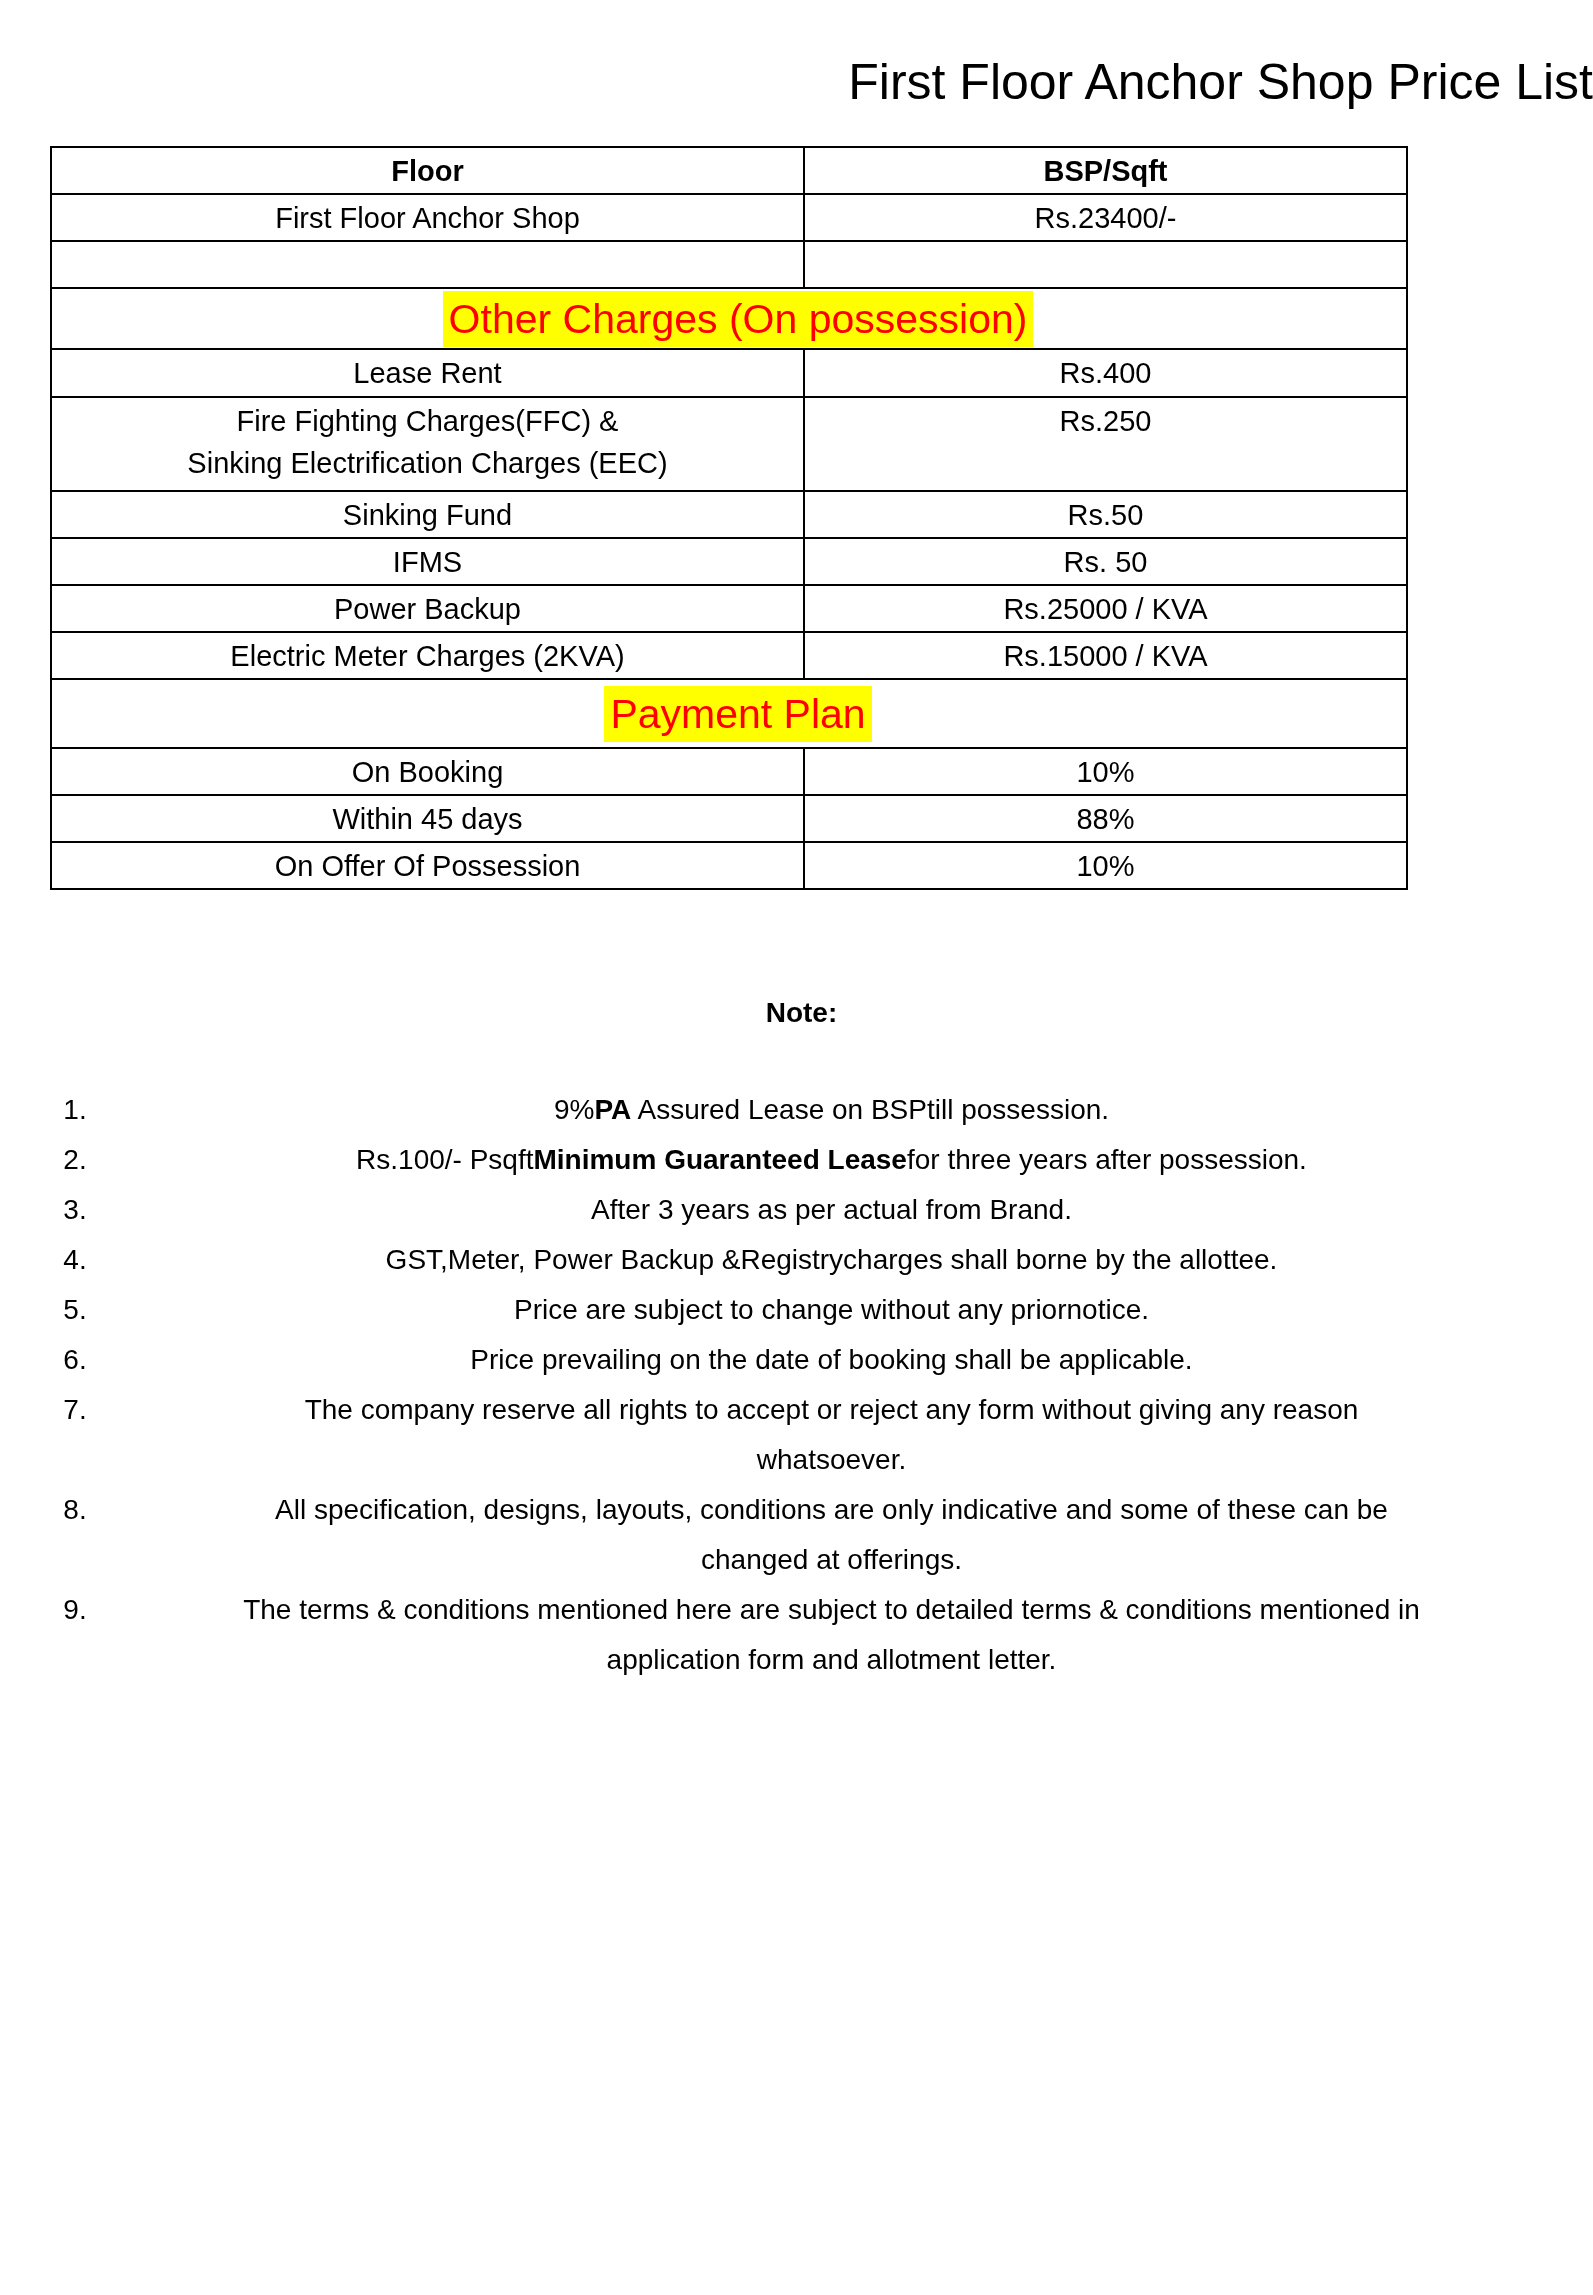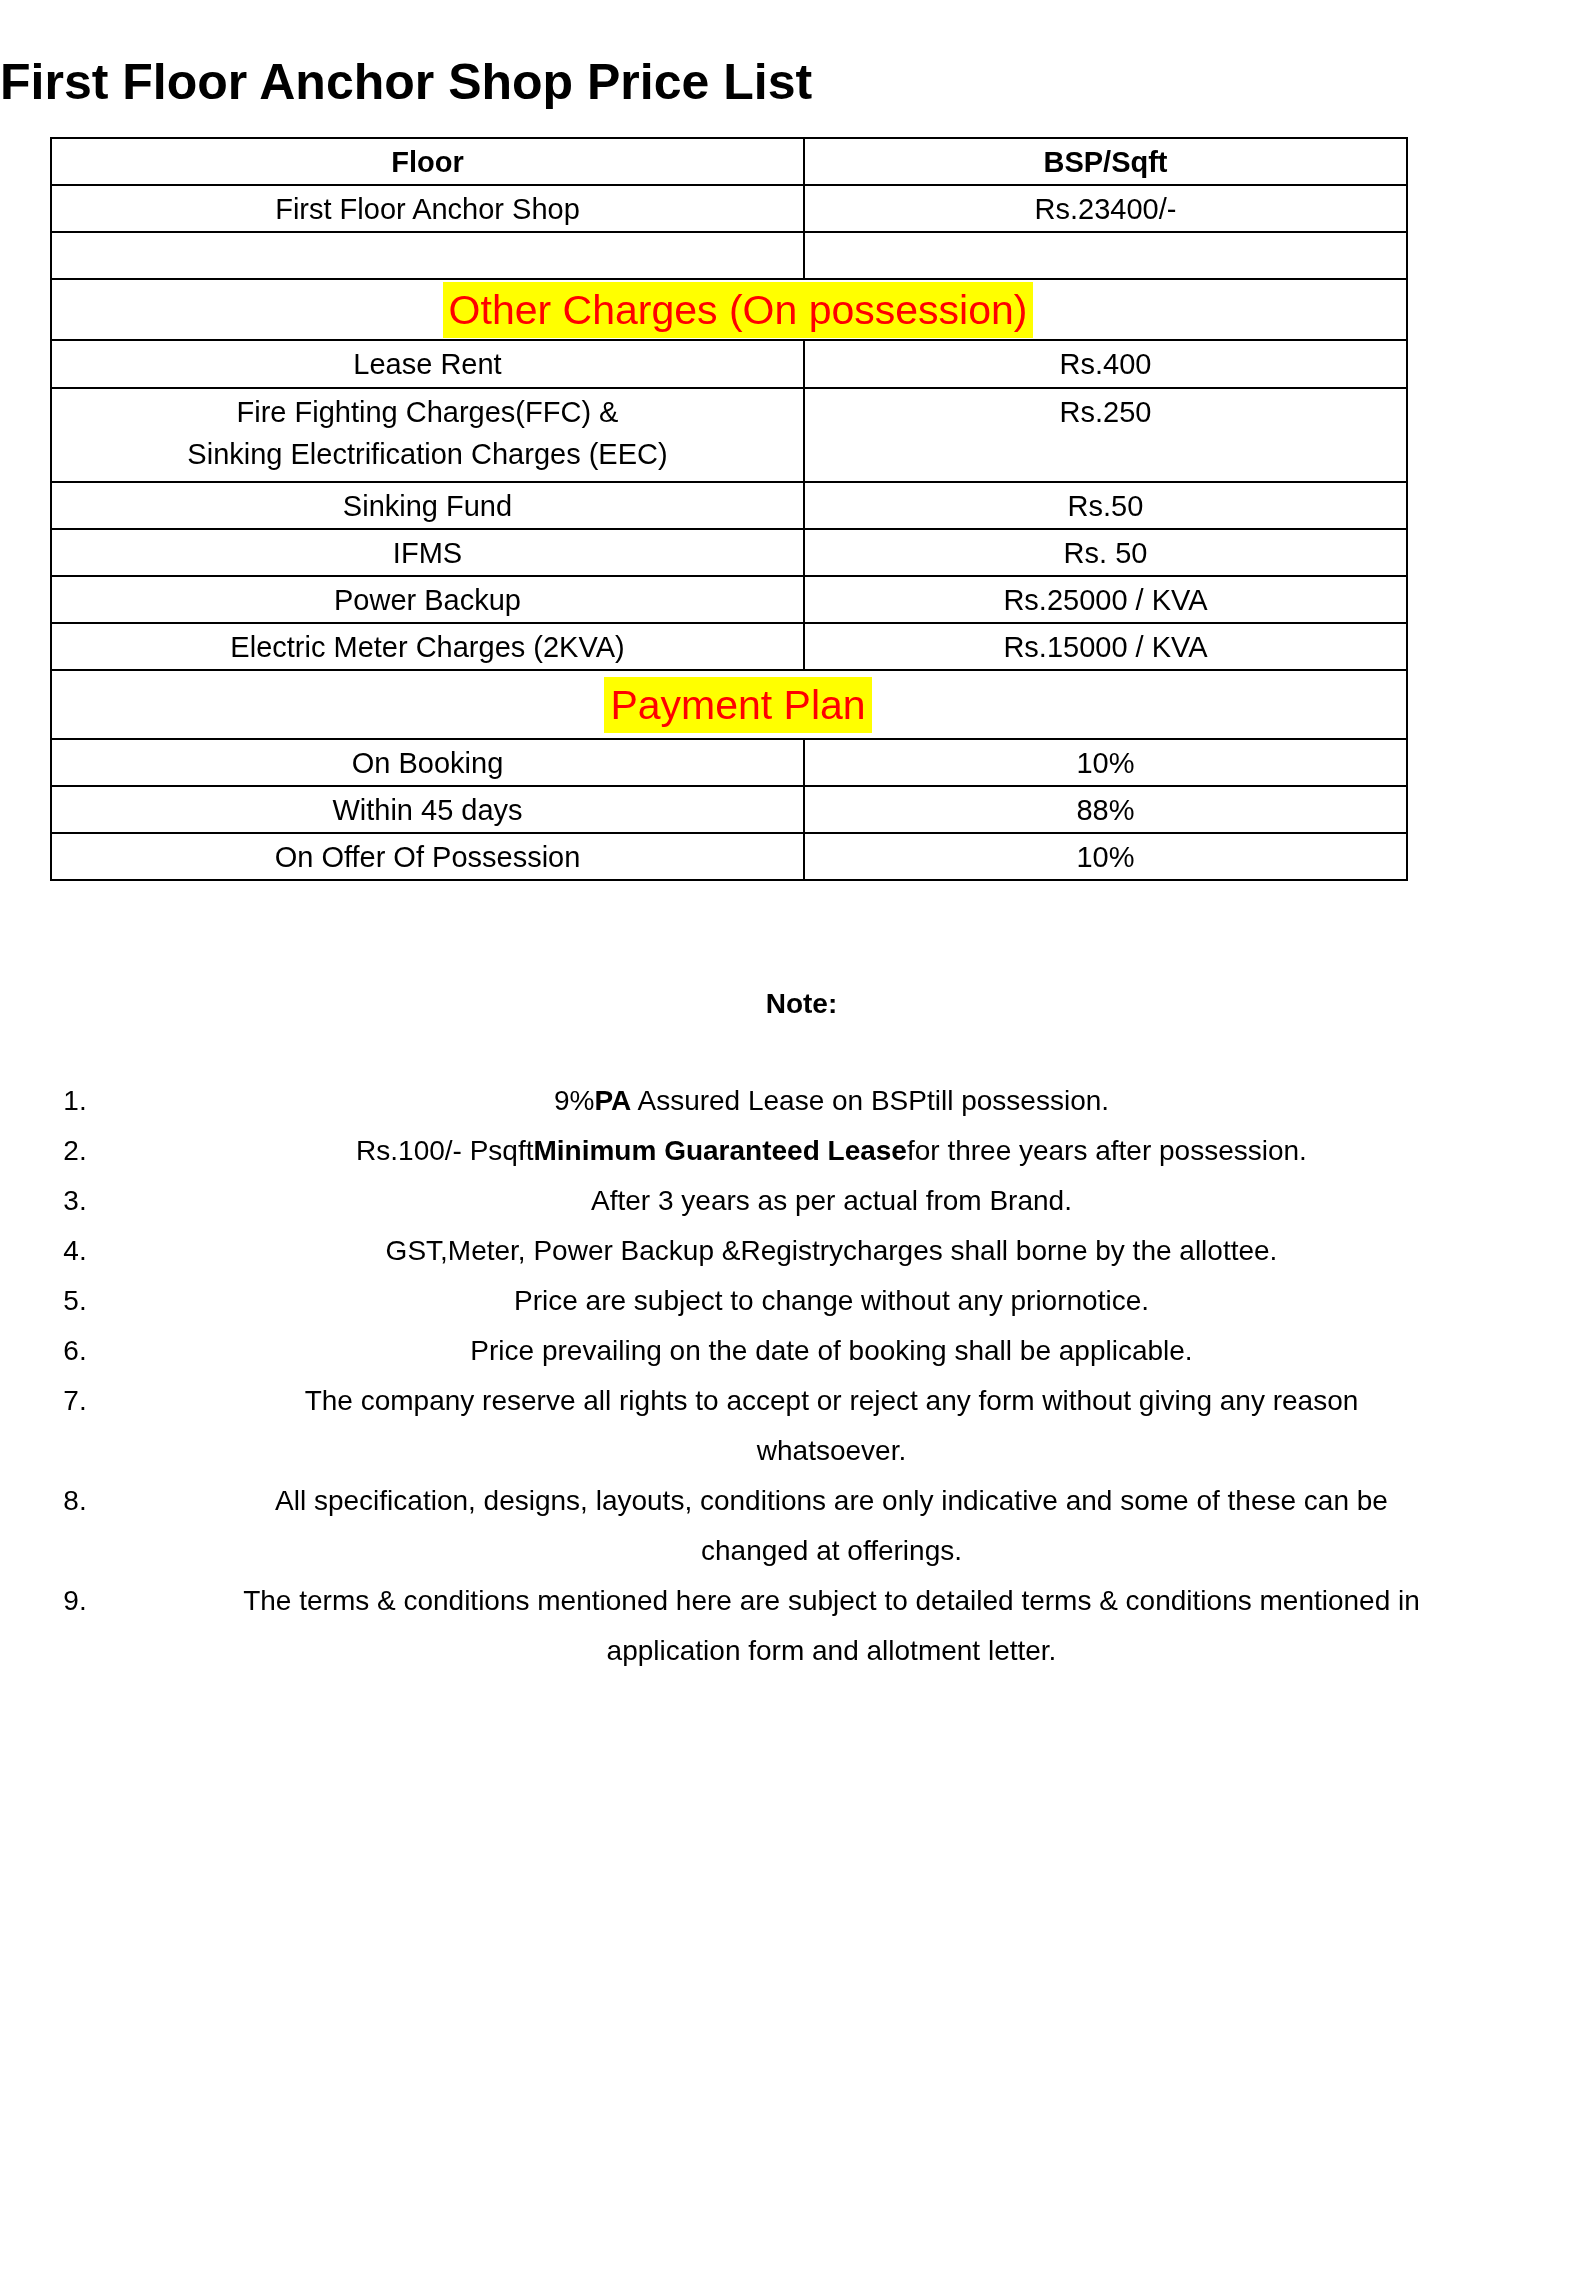--- a/index.html
+++ b/index.html
@@ -7,30 +7,30 @@
     padding: 0;
     width: 1593px;
     height: 2295px;
     background: #ffffff;
     color: #000000;
     font-family: "Liberation Sans", sans-serif;
     overflow: hidden;
   }
   .page-title {
     margin-top: 53px;
-    text-align: left;
+    text-align: right;
     font-size: 50px;
-    font-weight: 700;
+    font-weight: 400;
     letter-spacing: 0px;
   }
   table.price-table {
     border-collapse: collapse;
     table-layout: fixed;
     margin-left: 50px;
-    margin-top: 26px;
+    margin-top: 35px;
     width: 1356px;
   }
   col.col-floor { width: 753px; }
   col.col-bsp  { width: 603px; }
   .price-table td {
     border: 2.3px solid #000000;
     text-align: center;
     vertical-align: top;
     font-size: 29px;
     line-height: 42px;

